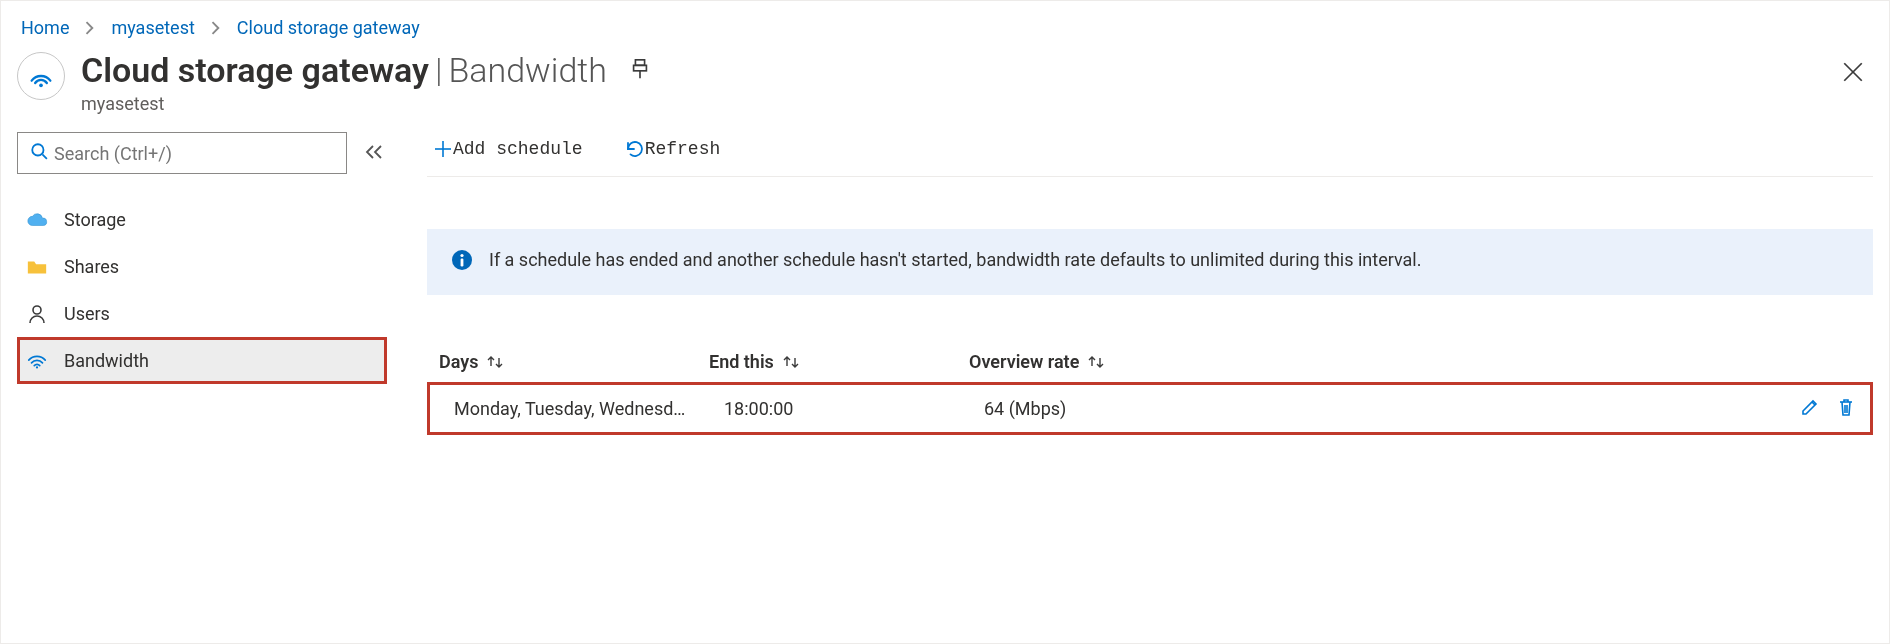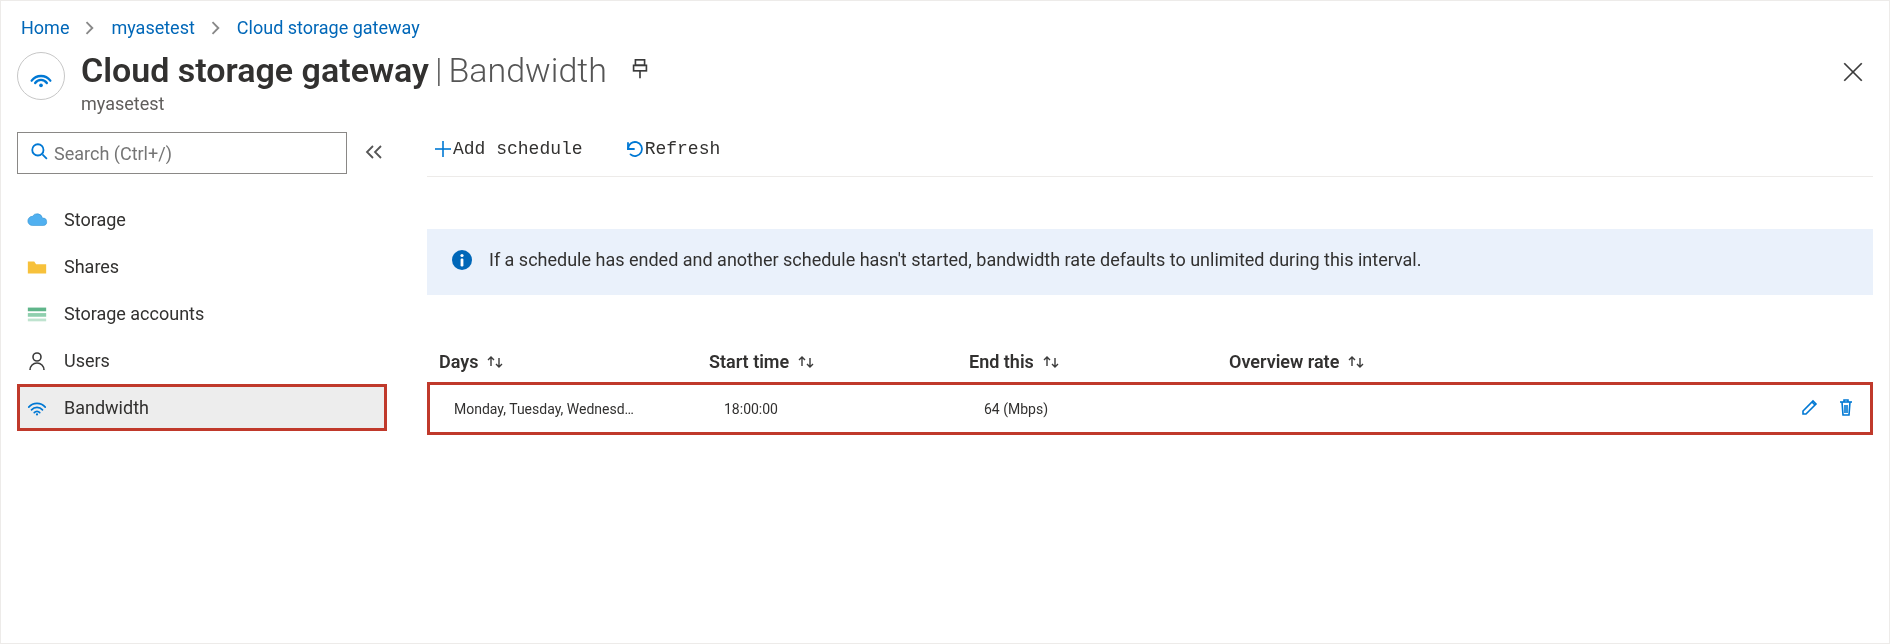--- a/index.html
+++ b/index.html
@@ -121,21 +121,21 @@
   .table{width:100%;}
   .thead,.trow{display:flex;align-items:center;padding:10px 12px;box-sizing:border-box;}
   .thead{font-weight:600;font-size:18px;}
   .col{display:flex;align-items:center;gap:8px;text-align:center;}
   .col-days{flex:0 0 270px;max-width:270px;}
   .col-start{flex:0 0 260px;}
   .col-end{flex:0 0 260px;}
   .col-rate{flex:1;}
   .col-actions{flex:0 0 80px;display:flex;justify-content:flex-end;gap:12px;}
   .sort-icons svg{display:block;}
-  .trow{font-size:14px;color:var(--text);padding-left:24px;}
+  .trow{font-size:18px;color:var(--text);padding-left:24px;}
   .trow.highlight{border:3px solid var(--highlight-border);}
   .ellipsis{white-space:nowrap;overflow:hidden;text-overflow:ellipsis;}
   .row-action{background:none;border:none;cursor:pointer;color:var(--icon-blue);padding:2px;}
 </style>
 </head>
 <body>
 
 <div class="page">
 
   <nav class="breadcrumbs">
@@ -219,30 +219,20 @@
       <div class="nav-item">
         <span class="ico">
           <svg width="22" height="18" viewBox="0 0 24 18">
               <path d="M2 3 h7 l2 3 h11 v10 h-20 Z" fill="#f7c13b"></path>
             </svg>
         </span>
         <span>Shares</span>
       </div>
       <div class="nav-item">
         <span class="ico">
-          <svg width="22" height="18" viewBox="0 0 24 18">
-              <rect x="2" y="2" width="20" height="4" fill="#5fb58a"></rect>
-              <rect x="2" y="8" width="20" height="4" fill="#8fcfae"></rect>
-              <rect x="2" y="14" width="20" height="3" fill="#bfe3cf"></rect>
-            </svg>
-        </span>
-        <span>Storage accounts</span>
-      </div>
-      <div class="nav-item">
-        <span class="ico">
           <svg width="20" height="20" viewBox="0 0 20 20" fill="none" stroke="#3b3b3b" stroke-width="1.6">
               <circle cx="10" cy="6" r="4"></circle>
               <path d="M3 19 a7 7 0 0 1 14 0"></path>
             </svg>
         </span>
         <span>Users</span>
       </div>
       <div class="nav-item active highlight">
         <span class="ico">
           <svg width="22" height="18" viewBox="0 0 24 18" fill="none" stroke="#0078d4" stroke-width="1.8" stroke-linecap="round">
@@ -283,29 +273,20 @@
               <rect x="9.6" y="9.5" width="2.8" height="8" rx="1.2" fill="#fff"></rect>
             </svg>
         </span>
         <span>If a schedule has ended and another schedule hasn't started, bandwidth rate defaults to unlimited during this interval.</span>
       </div>
 
       <div class="table">
         <div class="thead">
           <div class="col col-days">
             <span>Days</span>
-            <span class="sort-icons">
-              <svg width="18" height="16" viewBox="0 0 18 16" stroke="#3b3b3b" stroke-width="1.4" fill="none">
-                  <path d="M5 12 L5 3 M2 6 L5 3 L8 6"></path>
-                  <path d="M13 4 L13 13 M10 10 L13 13 L16 10"></path>
-                </svg>
-            </span>
-          </div>
-          <div class="col col-start">
-            <span>Start time</span>
             <span class="sort-icons">
               <svg width="18" height="16" viewBox="0 0 18 16" stroke="#3b3b3b" stroke-width="1.4" fill="none">
                   <path d="M5 12 L5 3 M2 6 L5 3 L8 6"></path>
                   <path d="M13 4 L13 13 M10 10 L13 13 L16 10"></path>
                 </svg>
             </span>
           </div>
           <div class="col col-end">
             <span>End this</span>
             <span class="sort-icons">

